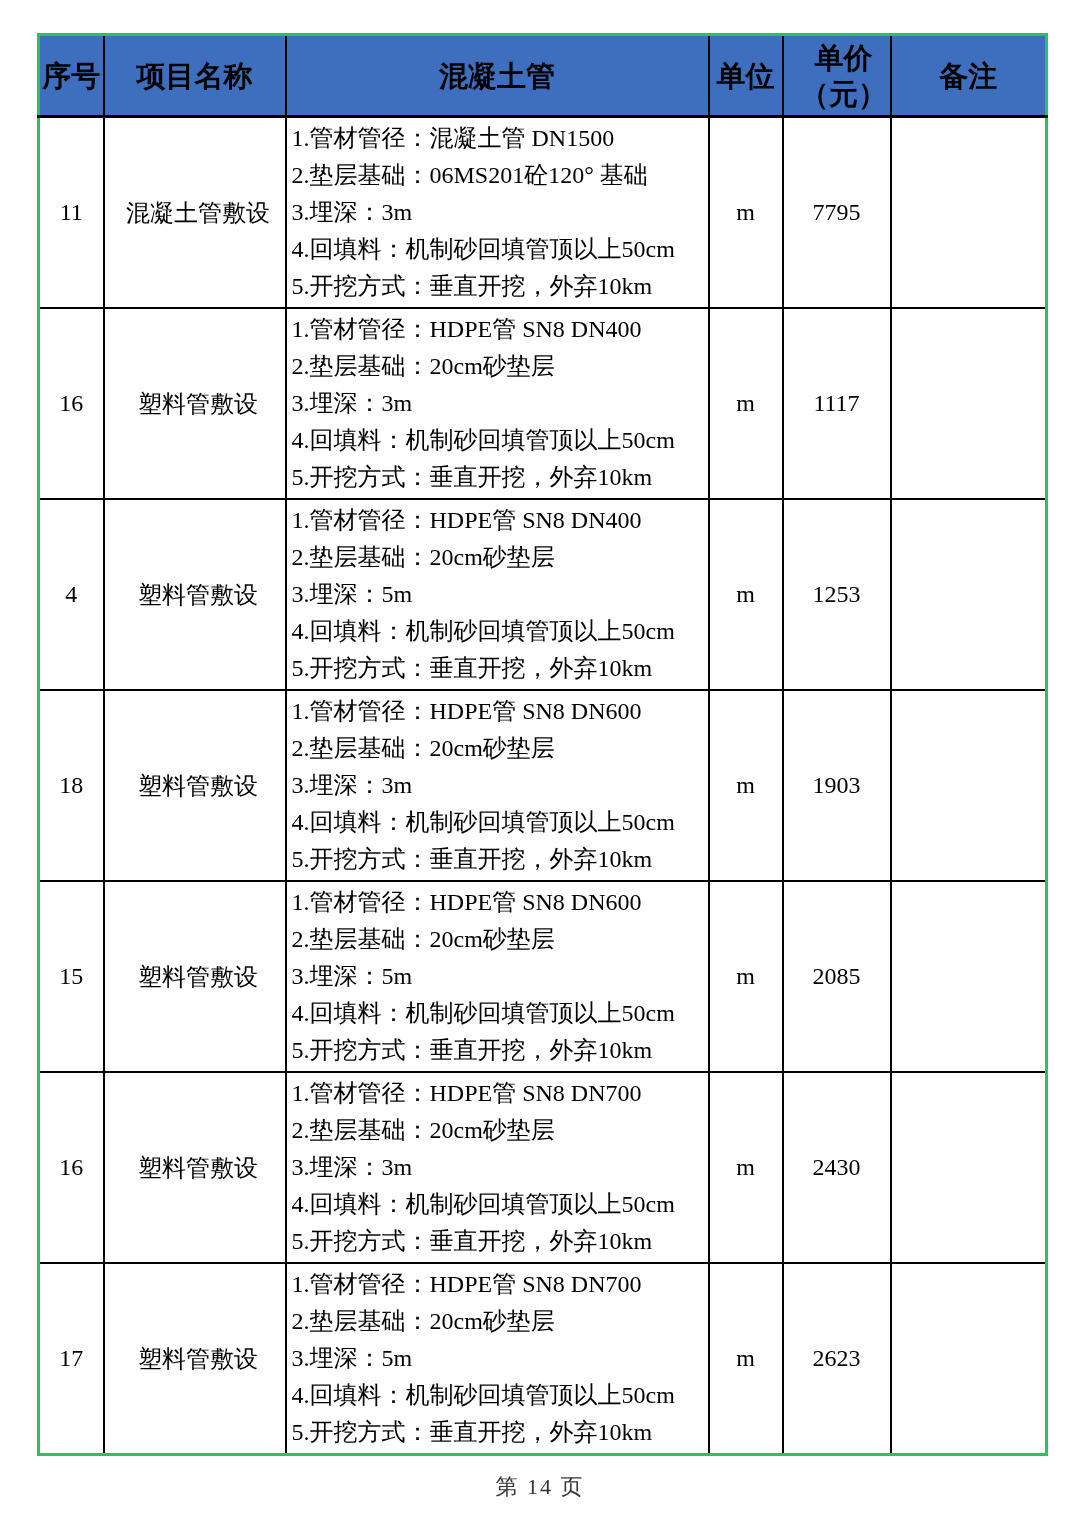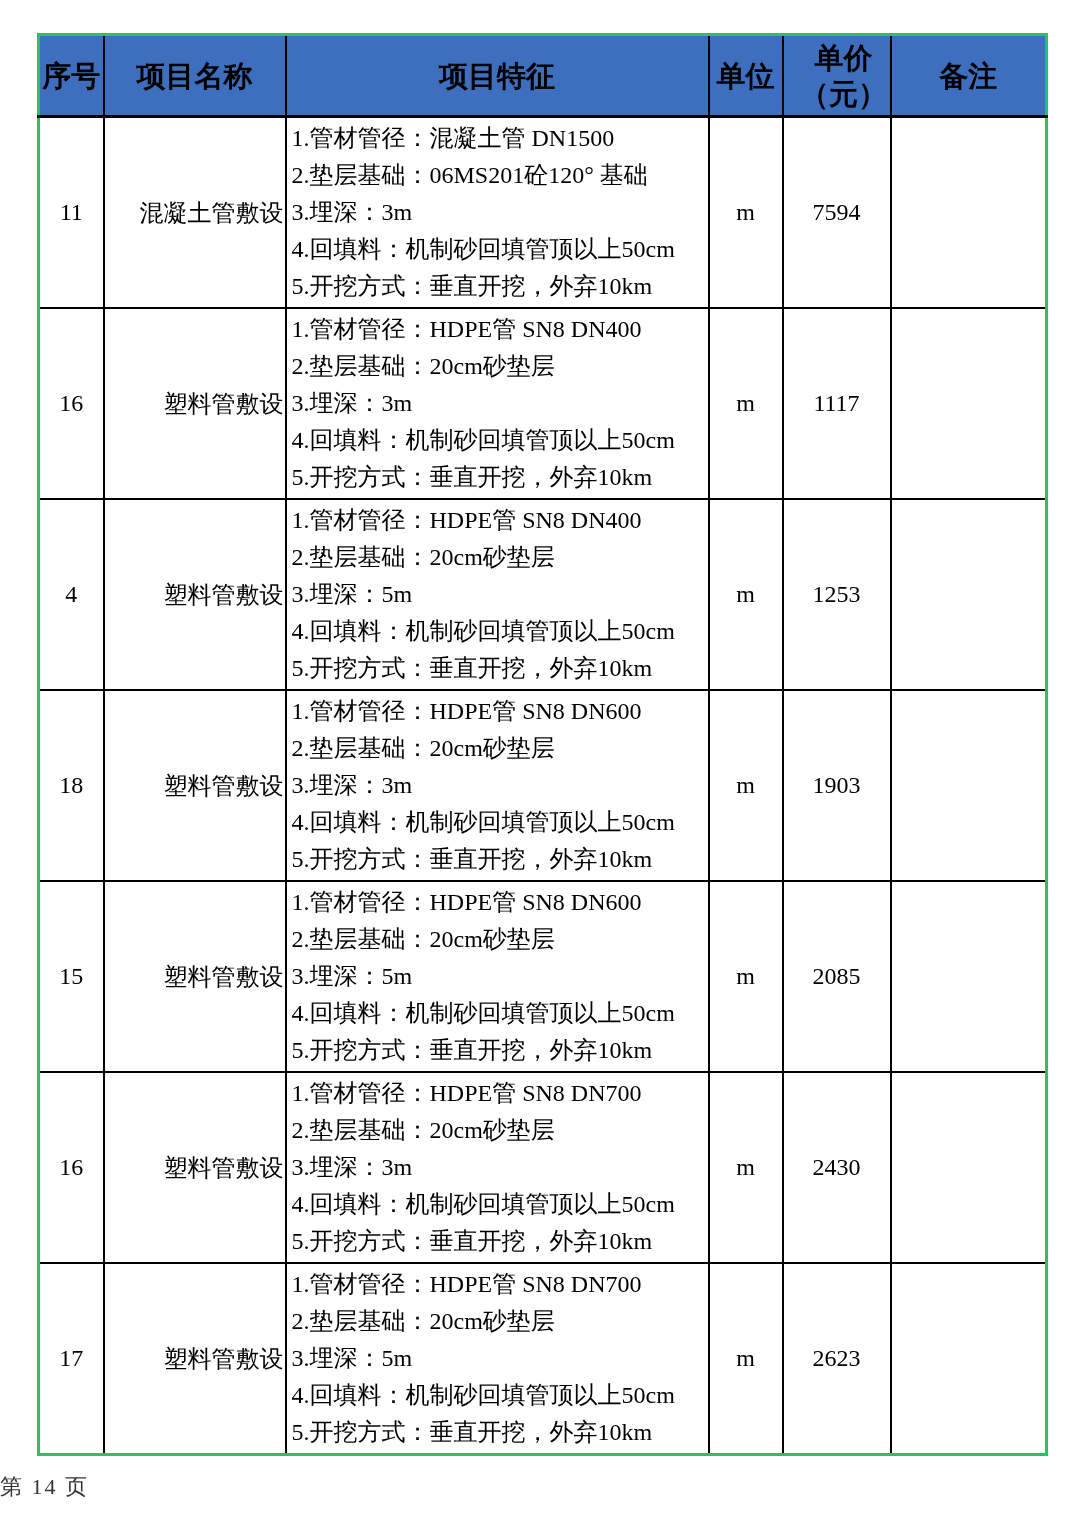--- a/index.html
+++ b/index.html
@@ -51,21 +51,21 @@
     vertical-align: middle;
     background: #ffffff;
   }
   td.c-no, td.c-unit, td.c-price {
     text-align: center;
     font-size: 24px;
   }
   td.c-name {
     font-size: 24px;
     padding-left: 8px;
-    text-align: right;
+    text-align: center;
   }
   td.c-feat {
     padding: 2px 2px 2px 5px;
     text-align: left;
   }
   .feat-line {
     font-size: 24px;
     line-height: 37px;
     white-space: nowrap;
   }
@@ -74,21 +74,21 @@
   }
   .hdr-price-line {
     line-height: 36px;
     padding-left: 14px;
   }
   .footer-page {
     position: absolute;
     left: 0;
     top: 1472px;
     width: 1080px;
-    text-align: left;
+    text-align: center;
     font-size: 22px;
     color: #333333;
     letter-spacing: 2px;
   }
 </style>
 </head>
 <body>
 
 <div class="page">
 
@@ -98,42 +98,42 @@
       <col style="width:182px">
       <col style="width:423px">
       <col style="width:74px">
       <col style="width:108px">
       <col style="width:156px">
     </colgroup>
     <thead>
       <tr>
         <th>序号</th>
         <th>项目名称</th>
-        <th>项目特征</th>
+        <th>混凝土管</th>
         <th>单位</th>
         <th>
           <div class="hdr-price-line">单价</div>
           <div class="hdr-price-line">（元）</div>
         </th>
         <th>备注</th>
       </tr>
     </thead>
     <tbody id="rows">
   <tr>
     <td class="c-no">11</td>
     <td class="c-name">混凝土管敷设</td>
     <td class="c-feat">
             <div class="feat-line">1.管材管径：混凝土管 DN1500</div>
             <div class="feat-line">2.垫层基础：06MS201砼120° 基础</div>
             <div class="feat-line">3.埋深：3m</div>
             <div class="feat-line">4.回填料：机制砂回填管顶以上50cm</div>
             <div class="feat-line">5.开挖方式：垂直开挖，外弃10km</div>
           </td>
     <td class="c-unit">m</td>
-    <td class="c-price">7594</td>
+    <td class="c-price">7795</td>
     <td class="c-remark"></td>
   </tr>
 
   <tr>
     <td class="c-no">16</td>
     <td class="c-name">塑料管敷设</td>
     <td class="c-feat">
             <div class="feat-line">1.管材管径：HDPE管 SN8 DN400</div>
             <div class="feat-line">2.垫层基础：20cm砂垫层</div>
             <div class="feat-line">3.埋深：3m</div>

